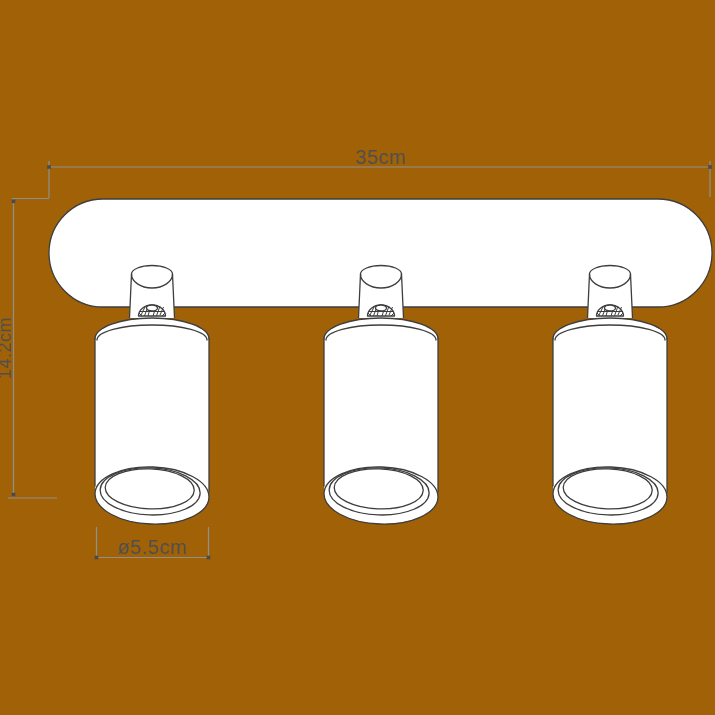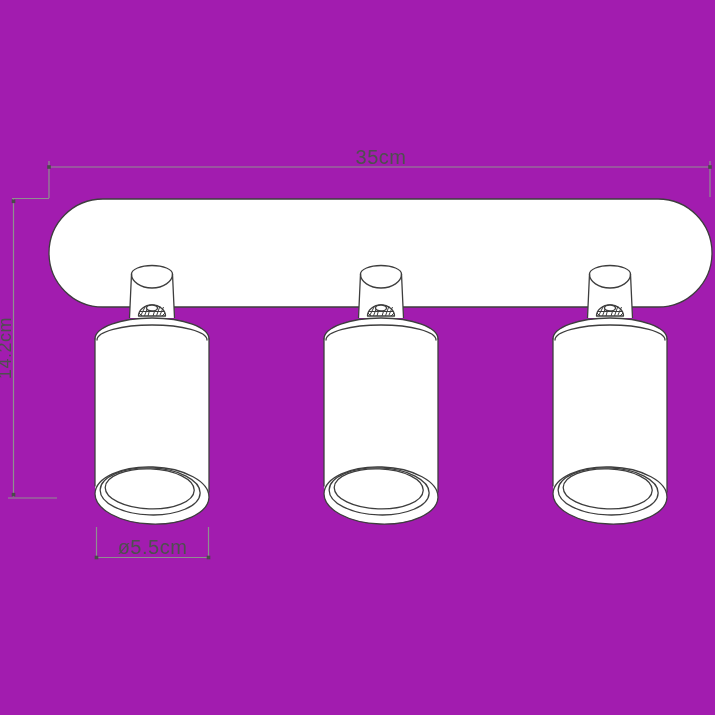--- a/index.html
+++ b/index.html
@@ -8,21 +8,21 @@
     background: #ffffff;
     width: 715px;
     height: 715px;
     overflow: hidden;
     font-family: "Liberation Sans", sans-serif;
   }
   .stage {
     position: relative;
     width: 715px;
     height: 715px;
-    background: #a21caf;
+    background: #a16207;
   }
   svg { display: block; }
   .outline {
     fill: none;
     stroke: #3e3e3e;
     stroke-width: 1.3;
     stroke-linecap: round;
     stroke-linejoin: round;
   }
   .outline-fill {

